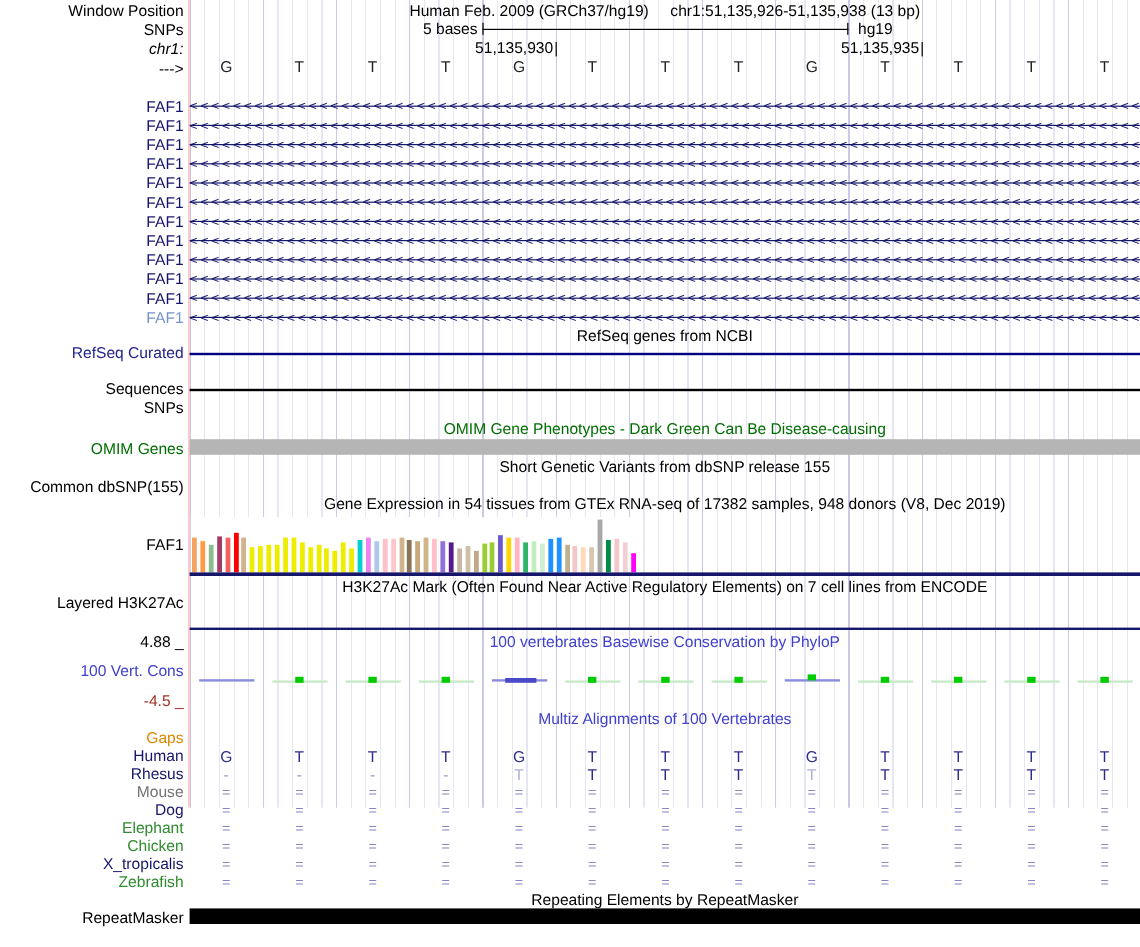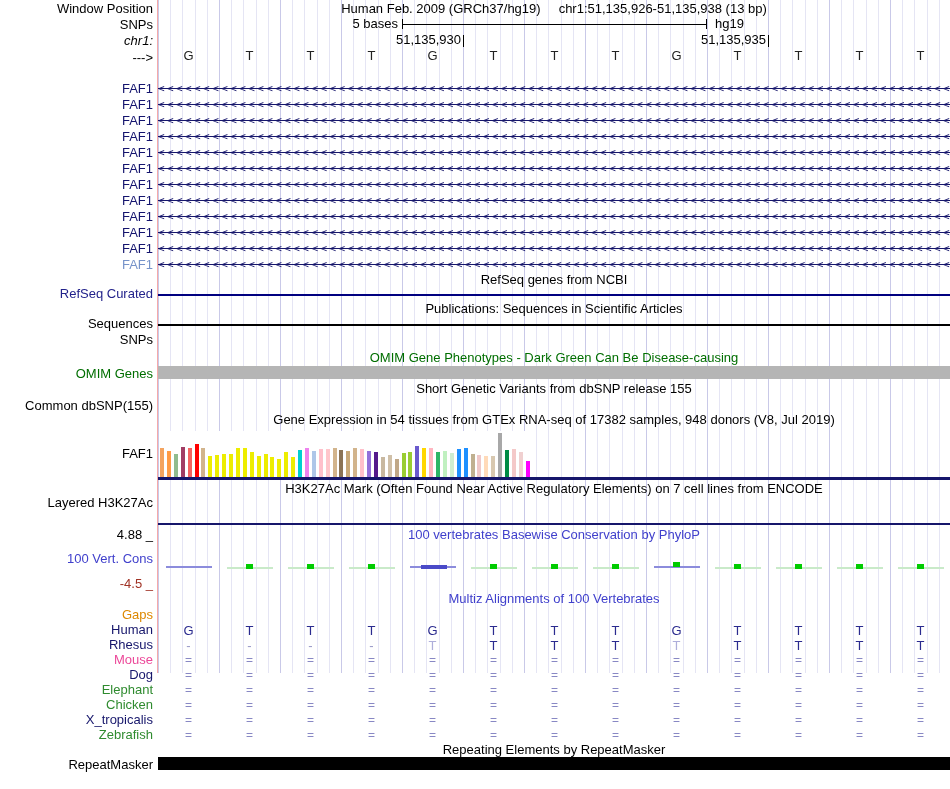--- a/index.html
+++ b/index.html
@@ -58,21 +58,21 @@
       <div class="lbl" style="top: 399px; color: rgb(0, 0, 0);">Common dbSNP(155)</div>
       <div class="lbl" style="top: 447px; color: rgb(0, 0, 0);">FAF1</div>
       <div class="lbl" style="top: 496px; color: rgb(0, 0, 0);">Layered H3K27Ac</div>
       <div class="lbl" style="top: 528px; color: #000000;">4.88 _</div>
       <div class="lbl" style="top: 552px; color: rgb(64, 64, 204);">100 Vert. Cons</div>
       <div class="lbl" style="top: 577px; color: rgb(160, 51, 37);">-4.5 _</div>
       <div class="lbl" style="top: 758px; color: rgb(0, 0, 0);">RepeatMasker</div>
       <div class="lbl" style="top: 608px; color: rgb(221, 136, 0);">Gaps</div>
       <div class="lbl" style="top: 623px; color: rgb(22, 22, 107);">Human</div>
       <div class="lbl" style="top: 638px; color: rgb(22, 22, 107);">Rhesus</div>
-      <div class="lbl" style="top: 653px; color: #ec4899; text-align: center;">Mouse</div>
+      <div class="lbl" style="top: 653px; color: #737373; text-align: center;">Mouse</div>
       <div class="lbl" style="top: 668px; color: rgb(22, 22, 107);">Dog</div>
       <div class="lbl" style="top: 683px; color: rgb(47, 139, 47);">Elephant</div>
       <div class="lbl" style="top: 698px; color: rgb(47, 139, 47);">Chicken</div>
       <div class="lbl" style="top: 713px; color: rgb(22, 22, 107);">X_tropicalis</div>
       <div class="lbl" style="top: 728px; color: rgb(47, 139, 47);">Zebrafish</div>
     </div>
 
   <div class="track-area" id="area">
 
     <div class="header-row">
@@ -133,29 +133,28 @@
         </div>
         <div class="gene-row" style="top: 176px;">
           <div class="gene-line" style="background: rgb(22, 22, 107);"></div>
           <div class="gene-arrows" style="color: rgb(22, 22, 107);">&lt;&lt;&lt;&lt;&lt;&lt;&lt;&lt;&lt;&lt;&lt;&lt;&lt;&lt;&lt;&lt;&lt;&lt;&lt;&lt;&lt;&lt;&lt;&lt;&lt;&lt;&lt;&lt;&lt;&lt;&lt;&lt;&lt;&lt;&lt;&lt;&lt;&lt;&lt;&lt;&lt;&lt;&lt;&lt;&lt;&lt;&lt;&lt;&lt;&lt;&lt;&lt;&lt;&lt;&lt;&lt;&lt;&lt;&lt;&lt;&lt;&lt;&lt;&lt;&lt;&lt;&lt;&lt;&lt;&lt;&lt;&lt;&lt;&lt;&lt;&lt;&lt;&lt;&lt;&lt;&lt;&lt;&lt;&lt;&lt;&lt;&lt;&lt;&lt;&lt;&lt;&lt;&lt;&lt;&lt;&lt;&lt;&lt;&lt;&lt;&lt;&lt;&lt;&lt;&lt;&lt;&lt;&lt;&lt;&lt;</div>
         </div>
       </div>
 
     <div class="title" style="top:273px;">RefSeq genes from NCBI</div>
     <div class="hline" style="top:294px;height:2px;background:#000080;"></div>
 
-    <div class="title" style="top:302px;">Publications: Sequences in Scientific Articles</div>
     <div class="hline" style="top:324px;height:2px;background:#000000;"></div>
 
     <div class="title" style="top:351px;color:#006e00;">OMIM Gene Phenotypes - Dark Green Can Be Disease-causing</div>
     <div class="hline" style="top:366px;height:13px;background:#b5b5b5;"></div>
 
     <div class="title" style="top:382px;">Short Genetic Variants from dbSNP release 155</div>
 
-    <div class="title" style="top:413px;">Gene Expression in 54 tissues from GTEx RNA-seq of 17382 samples, 948 donors (V8, Jul 2019)</div>
+    <div class="title" style="top:413px;">Gene Expression in 54 tissues from GTEx RNA-seq of 17382 samples, 948 donors (V8, Dec 2019)</div>
     <div class="gtex-panel" id="gtex-panel">
         <div class="gtex-bar" style="left: 1px; height: 28.52px; background: rgb(244, 164, 96);"></div>
         <div class="gtex-bar" style="left: 7.9px; height: 25.76px; background: rgb(255, 155, 69);"></div>
         <div class="gtex-bar" style="left: 14.8px; height: 23px; background: rgb(143, 188, 143);"></div>
         <div class="gtex-bar" style="left: 21.7px; height: 30.36px; background: rgb(161, 61, 100);"></div>
         <div class="gtex-bar" style="left: 28.6px; height: 29.44px; background: rgb(244, 98, 95);"></div>
         <div class="gtex-bar" style="left: 35.5px; height: 33.12px; background: rgb(255, 0, 0);"></div>
         <div class="gtex-bar" style="left: 42.4px; height: 29.44px; background: rgb(210, 180, 140);"></div>
         <div class="gtex-bar" style="left: 49.3px; height: 21.16px; background: rgb(237, 237, 0);"></div>
         <div class="gtex-bar" style="left: 56.2px; height: 22.08px; background: rgb(237, 237, 0);"></div>

